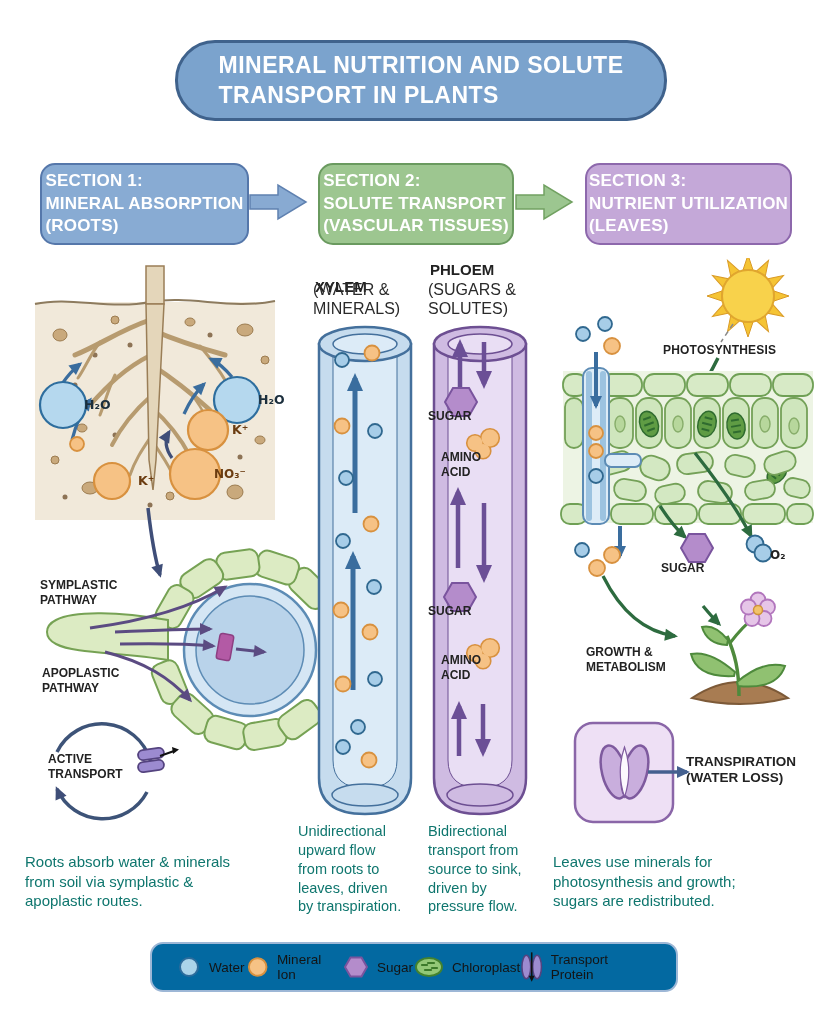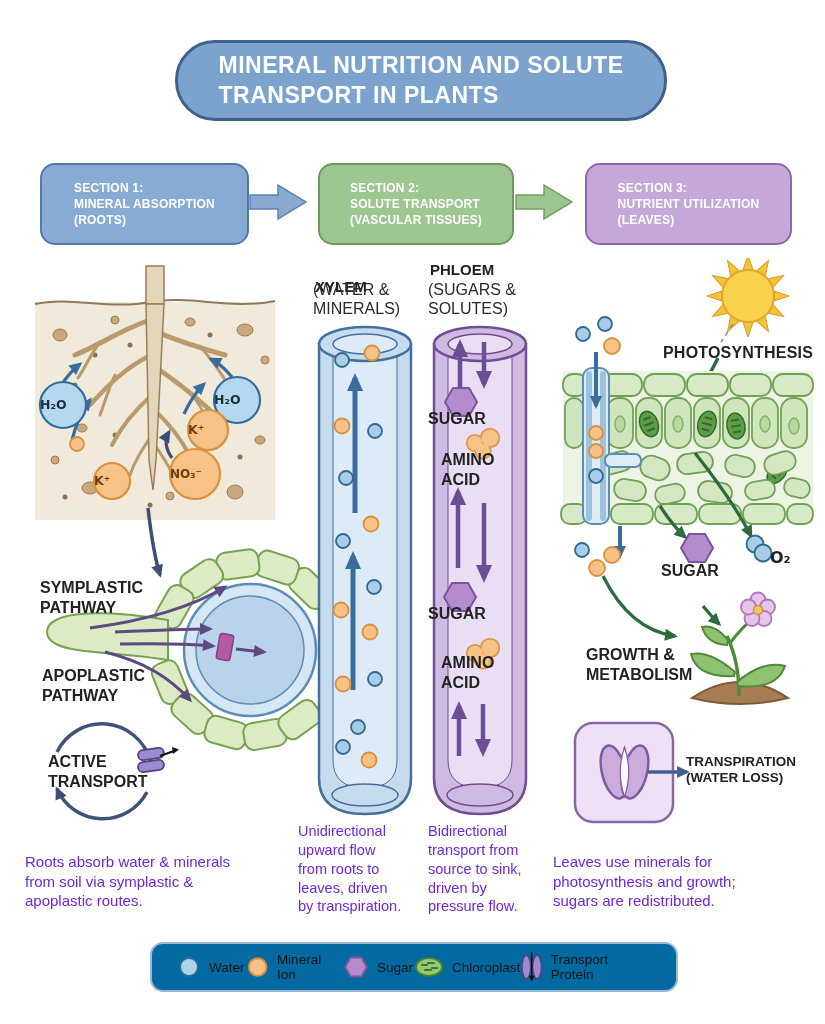--- a/index.html
+++ b/index.html
@@ -6,30 +6,30 @@
   #stage{position:relative;width:825px;height:1024px;background:#ffffff;overflow:hidden;
          font-family:"Liberation Sans",sans-serif;color:#1c1c1c;}
   .abs{position:absolute;}
   .pre{white-space:pre-line;}
   .ctr{text-align:left;}
   .chem{font-family:"DejaVu Sans",sans-serif;}
   .title-pill{left:175px;top:40px;width:486px;height:75px;background:var(--title_fill,#7ba3cd);
     border:3px solid var(--title_border,#3f628c);border-radius:40px;display:flex;align-items:center;
     justify-content:center;color:#fff;font-weight:bold;font-size:23px;line-height:1.28;letter-spacing:.5px;}
   .sec-box{height:78px;top:163px;border-radius:15px;display:flex;align-items:center;justify-content:center;
-    color:#fff;font-weight:bold;font-size:12px;line-height:1.35;letter-spacing:.2px;}
+    color:#fff;font-weight:bold;font-size:17px;line-height:1.35;letter-spacing:.2px;}
   .sec1{left:40px;width:205px;background:var(--section1_fill,#88abd3);border:2.5px solid var(--section1_border,#5577aa);}
   .sec2{left:318px;width:192px;background:var(--section2_fill,#9dc690);border:2.5px solid var(--section2_border,#6a9a5f);}
   .sec3{left:585px;width:203px;background:var(--section3_fill,#c4a8d8);border:2.5px solid var(--section3_border,#8d68ac);}
-  .lbl{font-weight:bold;font-size:16px;line-height:1.22;color:#222;}
+  .lbl{font-weight:bold;font-size:12px;line-height:1.22;color:#222;}
   .lbl-lg{font-size:15px;}
   .sub{font-weight:500;font-size:16px;line-height:1.2;color:#2a2a2a;}
-  .ion{font-weight:bold;font-size:12.5px;color:#1b2e3c;line-height:1;}
+  .ion{font-weight:bold;font-size:12.5px;color:#1b2e3c;line-height:1;margin-left:44px;}
   .ion-o{color:#6b3c10;}
-  .caption{font-size:15px;line-height:1.3;color:#6d28d9;font-weight:400;}
+  .caption{font-size:15px;line-height:1.3;color:#0f766e;font-weight:400;}
   .caption-m{font-size:14.5px;}
   .legend-box{left:150px;top:942px;width:528px;height:50px;background:#0369a1;
     border:2px solid #9db7d6;border-radius:13px;display:flex;align-items:center;
     justify-content:space-between;padding:0 24px;box-sizing:border-box;}
   .legend-item{display:flex;align-items:center;gap:7px;font-size:13.5px;color:#141414;}
 </style>
 </head>
 <body>
 
 <div id="stage">

